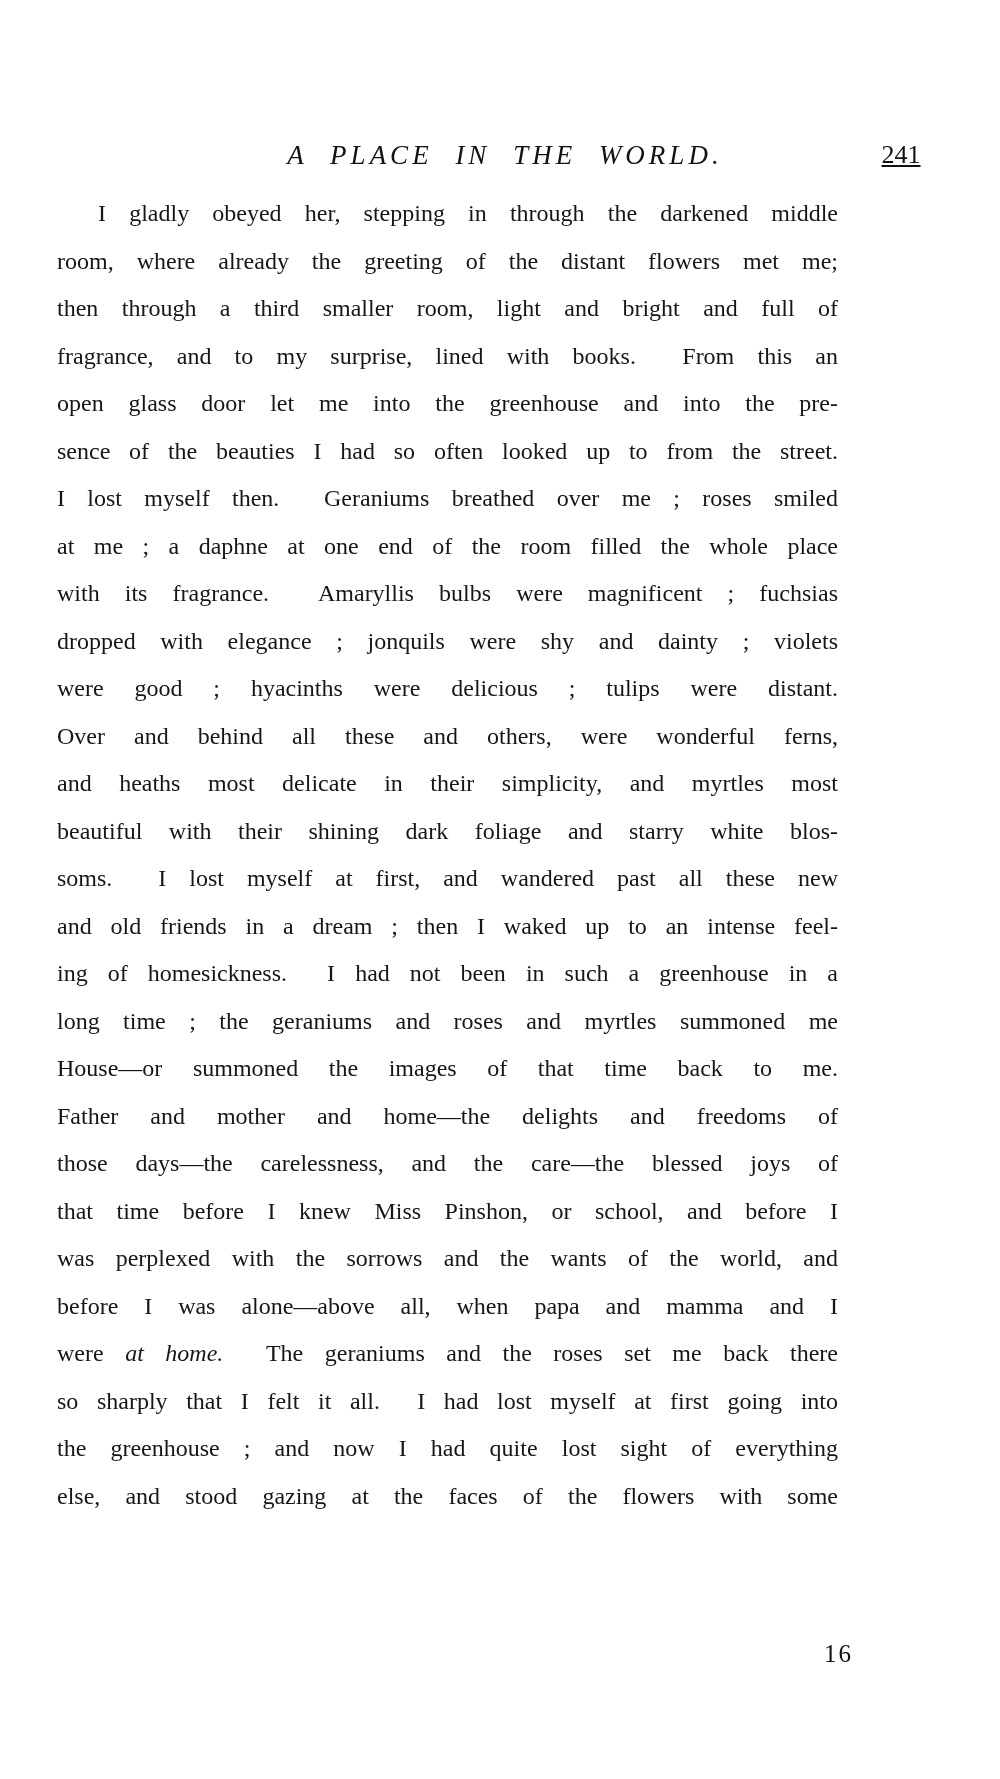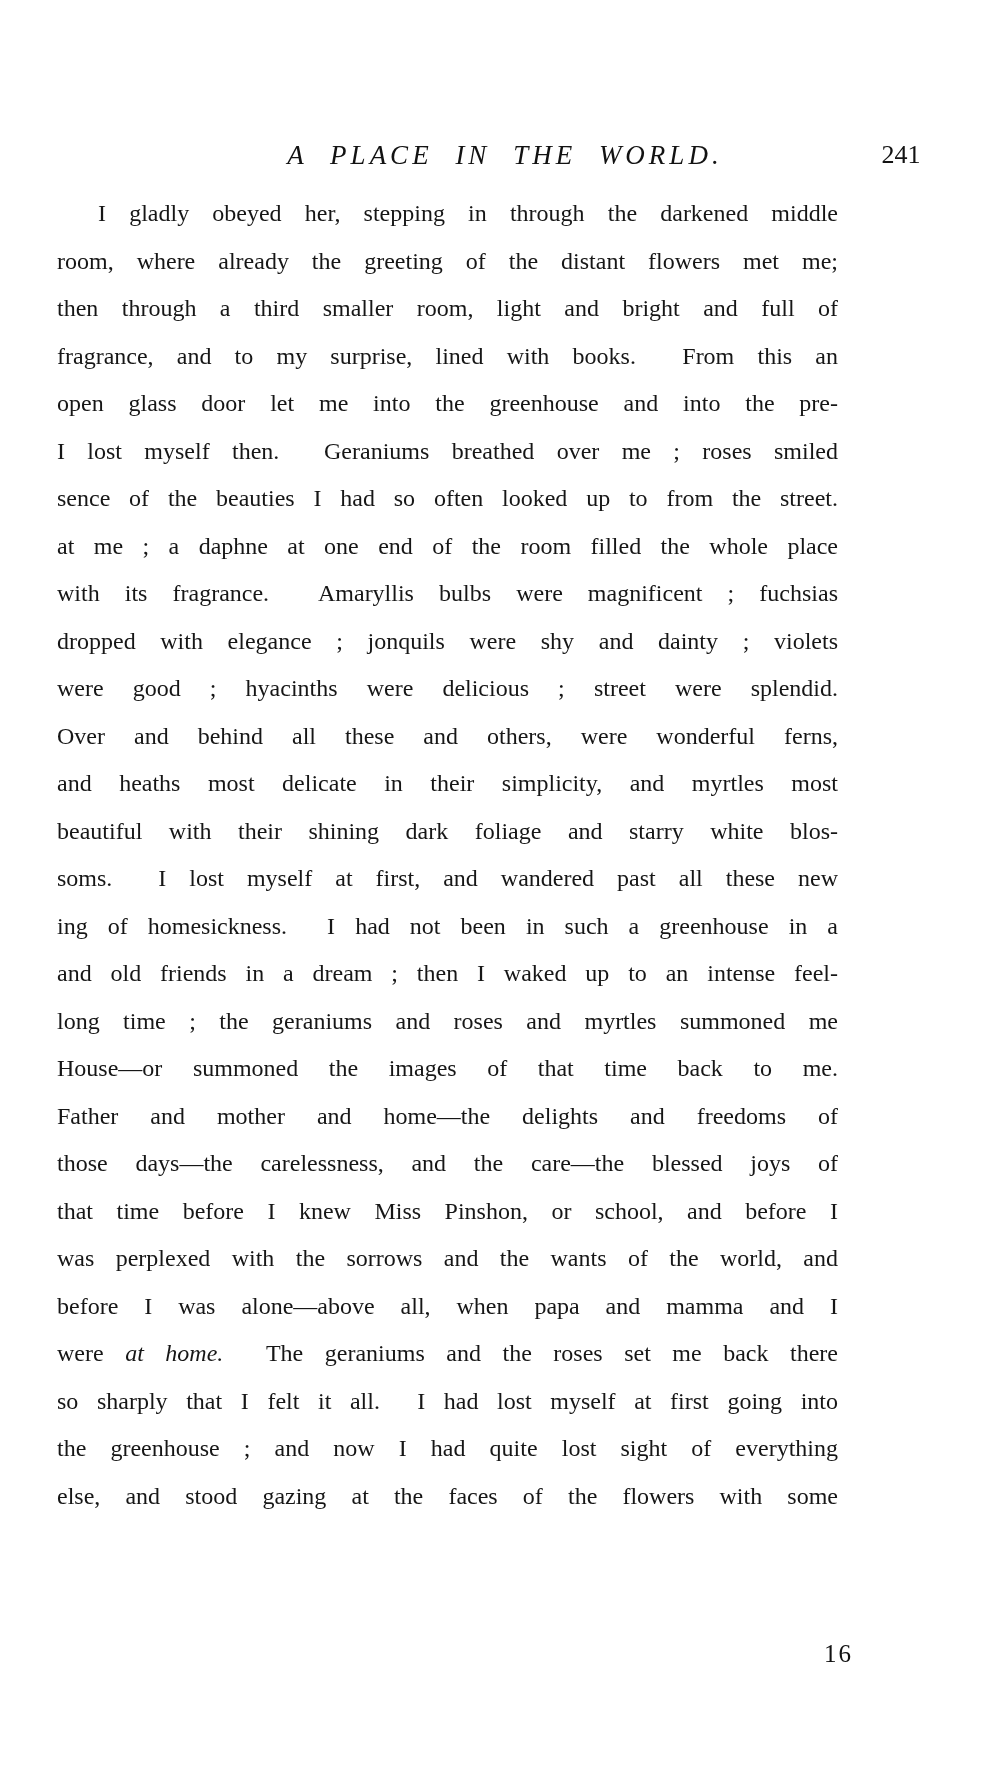--- a/index.html
+++ b/index.html
@@ -34,20 +34,21 @@
     word-spacing: 12px;
     color: #121212;
   }
   .page-number {
     position: absolute;
     left: 868px;
     width: 66px;
     text-align: center;
     font-size: 26px;
     color: #121212;
+    text-decoration: underline;
   }
   .page-body {
     position: absolute;
     top: 190px;
     left: 57px;
     width: 781px;
   }
   .line {
     height: 47.5px;
     line-height: 47.5px;
@@ -86,32 +87,32 @@
     <span class="header-title">A PLACE IN THE WORLD.</span>
     <span class="page-number">241</span>
   </div>
 
   <div class="page-body">
       <div class="line indent"><span>I gladly obeyed her, stepping in through the darkened middle</span></div>
       <div class="line"><span>room, where already the greeting of the distant flowers met me;</span></div>
       <div class="line"><span>then through a third smaller room, light and bright and full of</span></div>
       <div class="line"><span>fragrance, and to my surprise, lined with books.&nbsp; From this an</span></div>
       <div class="line"><span>open glass door let me into the greenhouse and into the pre-</span></div>
+      <div class="line"><span>sence of the beauties I had so often looked up to from the street.</span></div>
       <div class="line"><span>I lost myself then.&nbsp; Geraniums breathed over me ; roses smiled</span></div>
-      <div class="line"><span>sence of the beauties I had so often looked up to from the street.</span></div>
       <div class="line"><span>at me ; a daphne at one end of the room filled the whole place</span></div>
       <div class="line"><span>with its fragrance.&nbsp; Amaryllis bulbs were magnificent ; fuchsias</span></div>
       <div class="line"><span>dropped with elegance ; jonquils were shy and dainty ; violets</span></div>
-      <div class="line"><span>were good ; hyacinths were delicious ; street were splendid.</span></div>
+      <div class="line"><span>were good ; hyacinths were delicious ; tulips were distant.</span></div>
       <div class="line"><span>Over and behind all these and others, were wonderful ferns,</span></div>
       <div class="line"><span>and heaths most delicate in their simplicity, and myrtles most</span></div>
       <div class="line"><span>beautiful with their shining dark foliage and starry white blos-</span></div>
       <div class="line"><span>soms.&nbsp; I lost myself at first, and wandered past all these new</span></div>
+      <div class="line"><span>and old friends in a dream ; then I waked up to an intense feel-</span></div>
       <div class="line"><span>ing of homesickness.&nbsp; I had not been in such a greenhouse in a</span></div>
-      <div class="line"><span>and old friends in a dream ; then I waked up to an intense feel-</span></div>
       <div class="line"><span>long time ; the geraniums and roses and myrtles summoned me</span></div>
       <div class="line"><span>House—or summoned the images of that time back to me.</span></div>
       <div class="line"><span>Father and mother and home—the delights and freedoms of</span></div>
       <div class="line"><span>those days—the carelessness, and the care—the blessed joys of</span></div>
       <div class="line"><span>that time before I knew Miss Pinshon, or school, and before I</span></div>
       <div class="line"><span>was perplexed with the sorrows and the wants of the world, and</span></div>
       <div class="line"><span>before I was alone—above all, when papa and mamma and I</span></div>
       <div class="line"><span>were </span><i>at home.</i><span>&nbsp; The geraniums and the roses set me back there</span></div>
       <div class="line"><span>so sharply that I felt it all.&nbsp; I had lost myself at first going into</span></div>
       <div class="line"><span>the greenhouse ; and now I had quite lost sight of everything</span></div>

